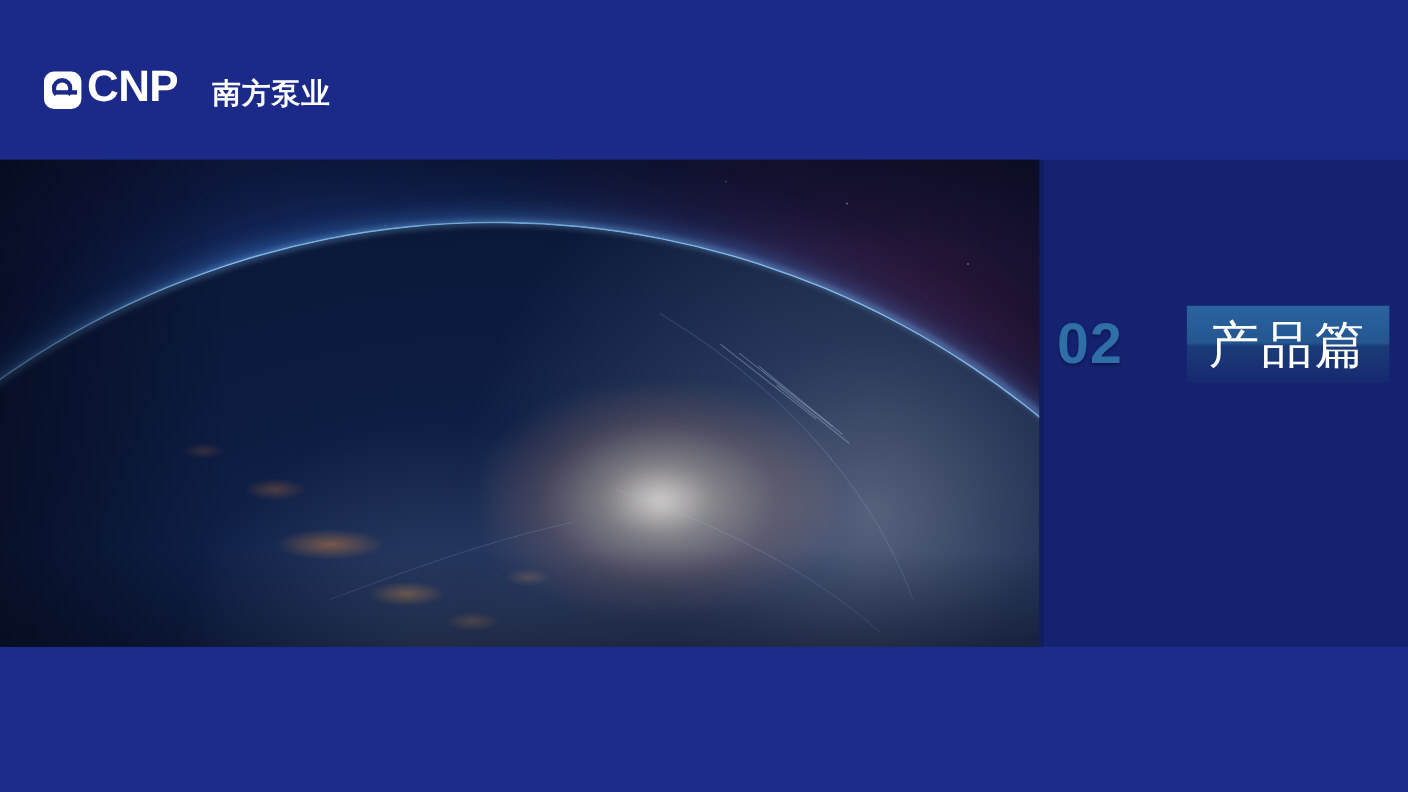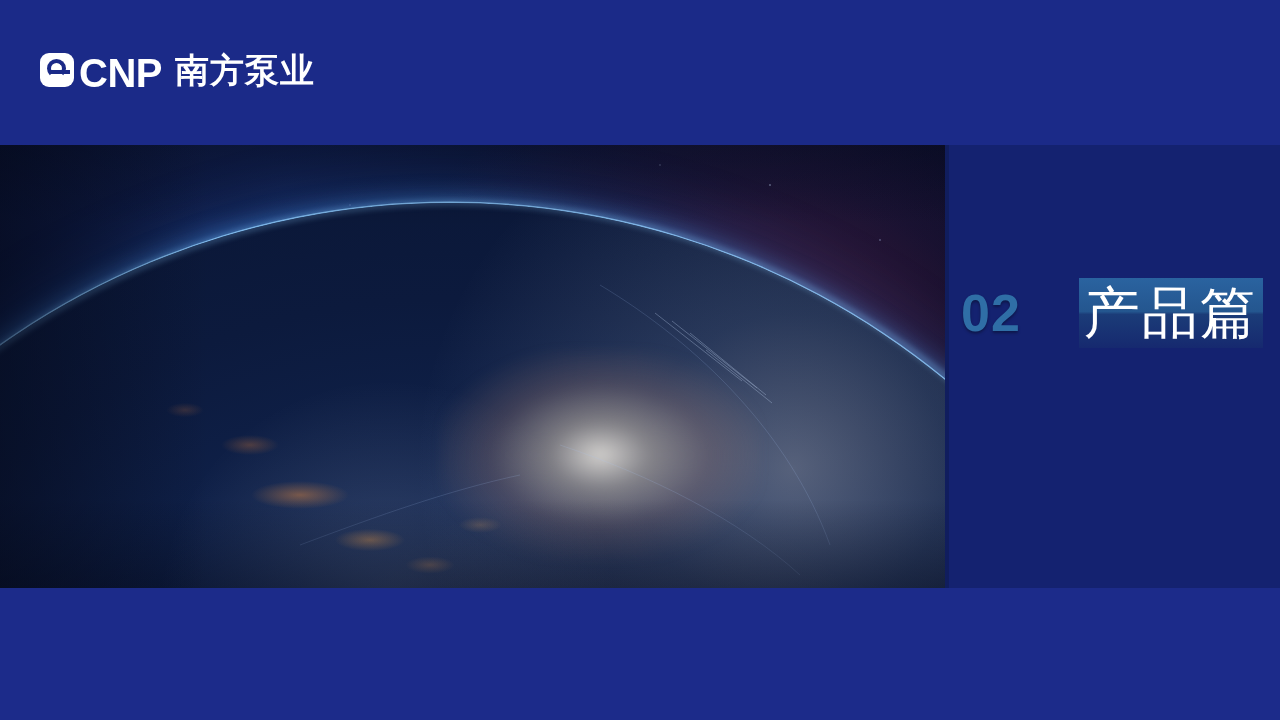--- a/index.html
+++ b/index.html
@@ -27,21 +27,21 @@
     width: 1280px;
     height: 145px;
     background: #1b2a88;
     z-index: 5;
   }
   .logo-lockup {
     position: absolute;
     left: 40px;
     top: 53px;
     display: flex;
-    align-items: flex-start;
+    align-items: flex-end;
     height: 46px;
   }
   .logo-mark {
     position: relative;
     width: 34px;
     height: 34px;
     border-radius: 9px;
     background: #ffffff;
     flex: 0 0 auto;
     margin-right: 5px;
@@ -68,24 +68,24 @@
   .logo-cnp {
     color: #ffffff;
     font-size: 40px;
     font-weight: 700;
     letter-spacing: -0.5px;
     line-height: 1;
     font-family: "Liberation Sans", "DejaVu Sans", sans-serif;
   }
   .logo-cn {
     color: #ffffff;
-    font-size: 34px;
+    font-size: 26px;
     font-weight: 700;
     line-height: 1;
-    margin-left: 13px;
+    margin-left: 31px;
     letter-spacing: 1px;
     font-family: "DejaVu Sans", "Liberation Sans", sans-serif;
   }
 
   
   .hero {
     position: absolute;
     left: 0;
     top: 145px;
     width: 945px;
@@ -229,21 +229,21 @@
     margin-left: 58px;
     width: 184px;
     height: 70px;
     background: linear-gradient(to bottom, #2a63a0 0%, #24568f 48%, #1b3c78 52%, #16296f 100%);
     display: flex;
     align-items: center;
     justify-content: center;
   }
   .chapter-title {
     color: #ffffff;
-    font-size: 56px;
+    font-size: 46px;
     font-weight: 400;
     line-height: 1;
     letter-spacing: 2px;
     white-space: nowrap;
     font-family: "DejaVu Sans", "Liberation Sans", sans-serif;
   }
 
   
   .footer {
     position: absolute;

